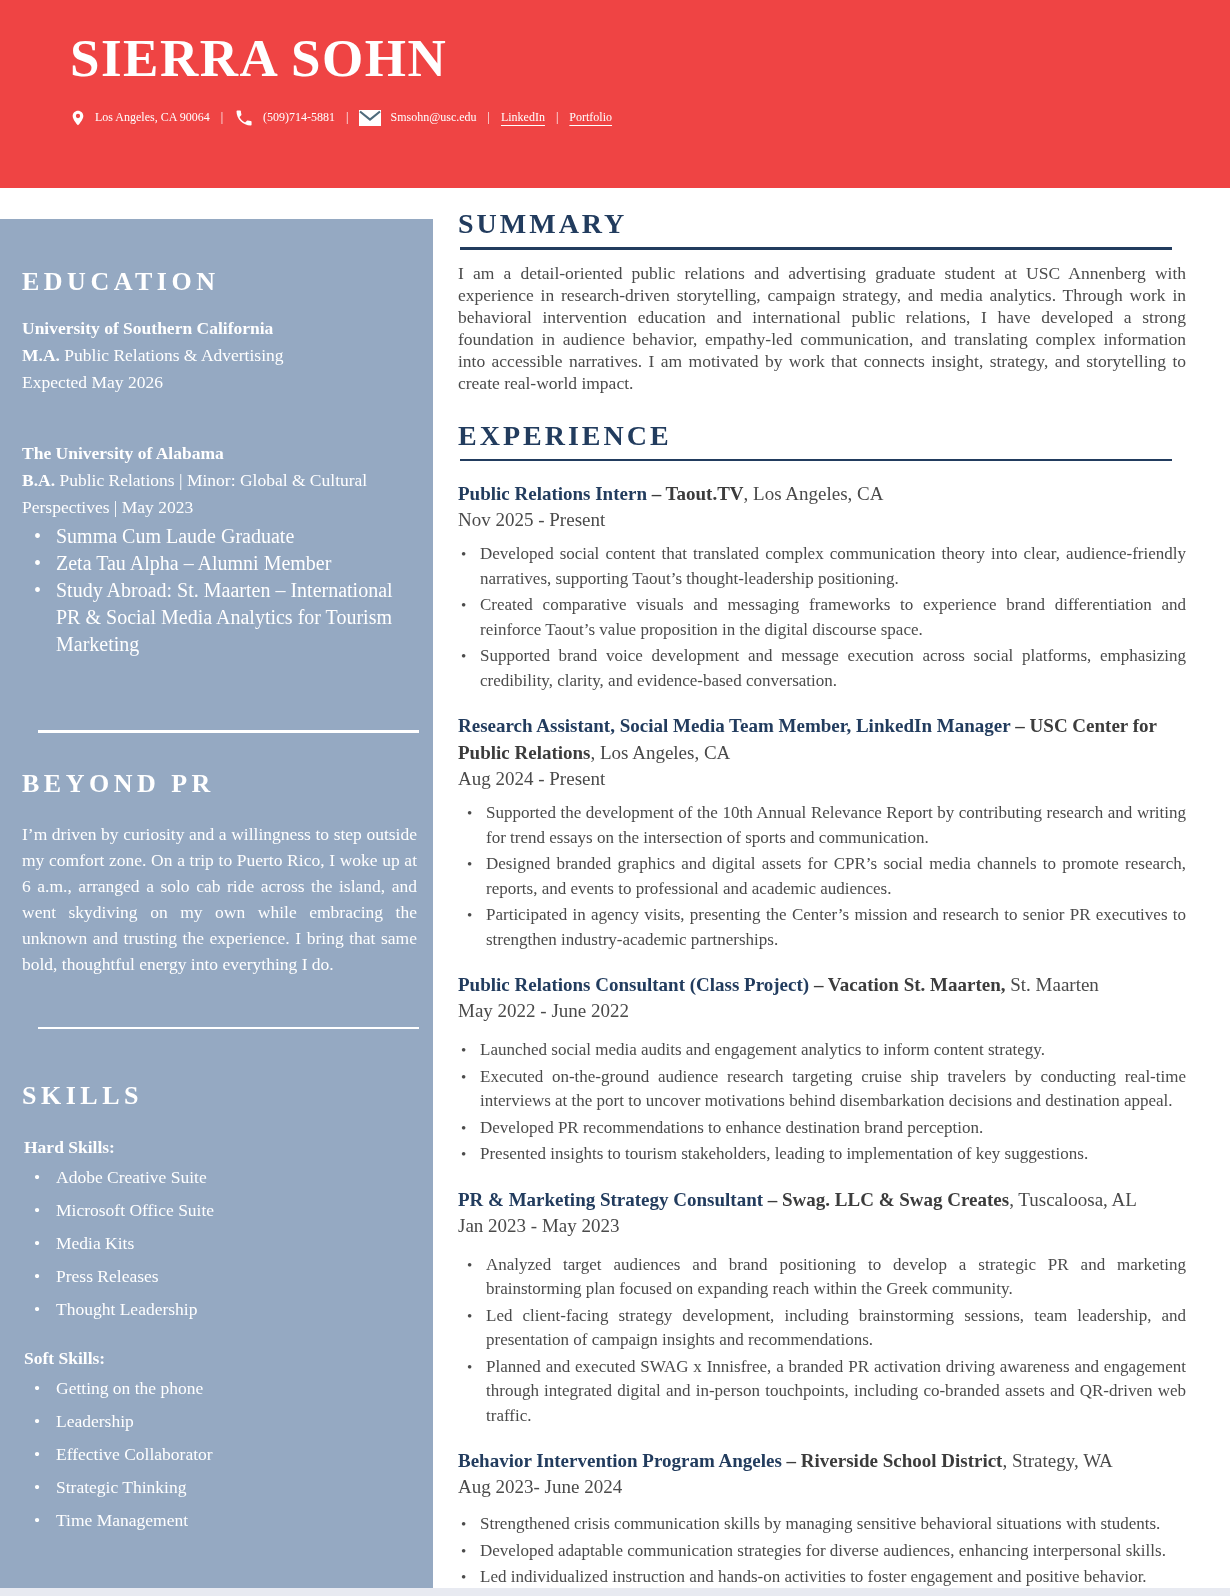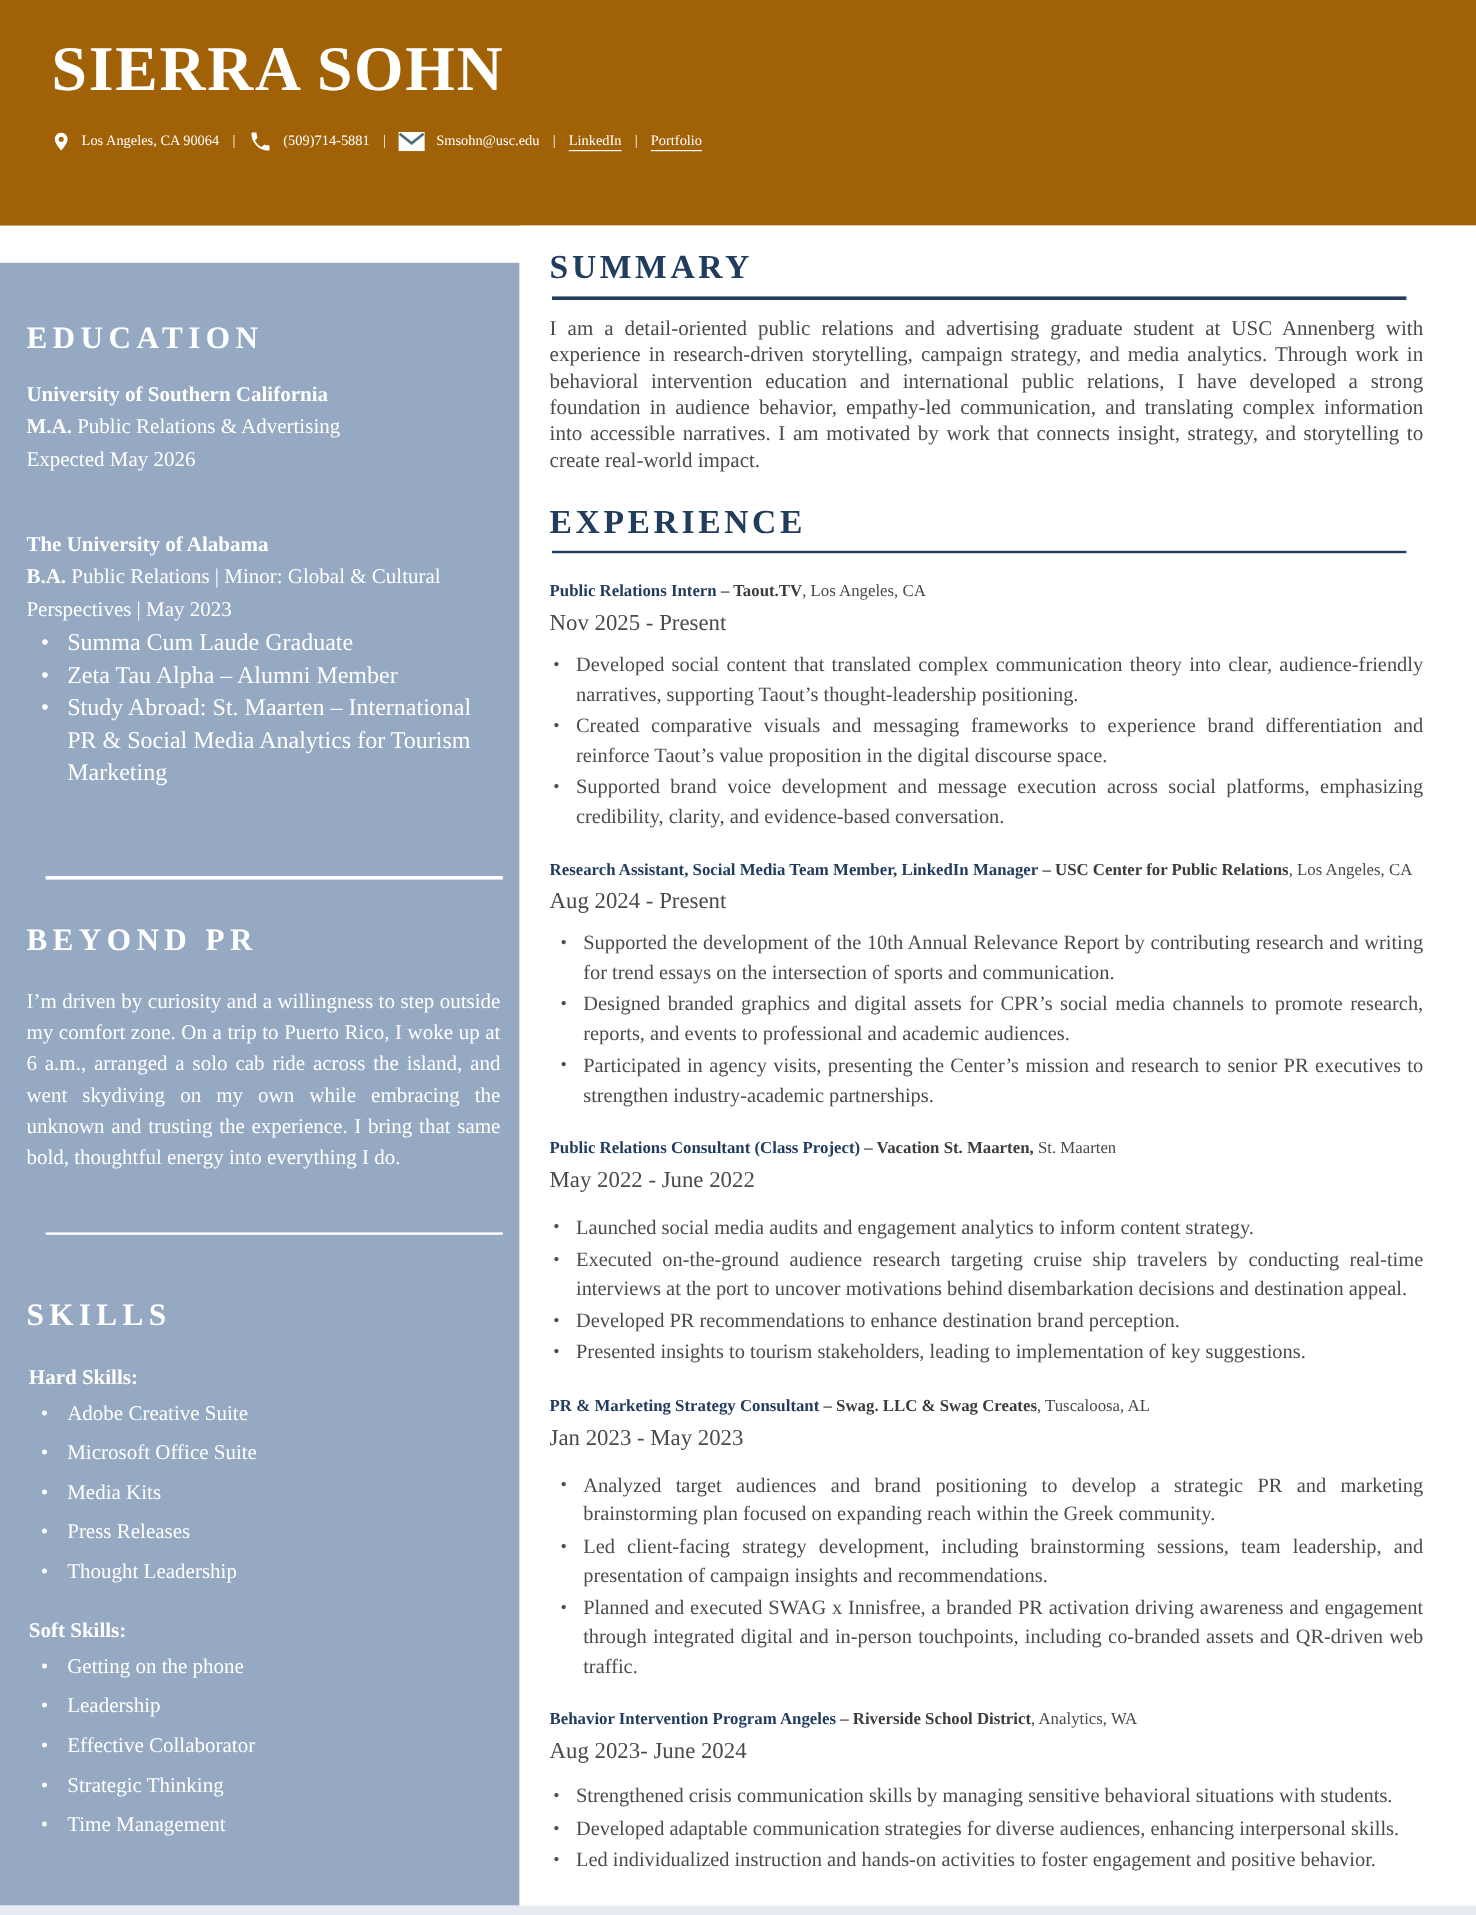--- a/index.html
+++ b/index.html
@@ -6,22 +6,22 @@
   .page {
     width:1230px; height:1596px;
     display:flex; flex-direction:column;
     background:#ffffff; overflow:hidden;
     font-family:"Liberation Serif", serif;
   }
 
   
   .header {
     flex:0 0 188px; height:188px;
-    background:#a16207; color:#ffffff;
-    padding-left:43px; box-sizing:border-box;
+    background:#ef4444; color:#ffffff;
+    padding-left:70px; box-sizing:border-box;
   }
   .name {
     margin:0; padding-top:28px;
     font-size:53px; font-weight:bold; letter-spacing:1.5px;
     line-height:1.15; color:#ffffff;
   }
   .contact {
     margin-top:18px; font-size:12px;
     display:flex; align-items:center; gap:9px;
     color:#ffffff;
@@ -84,21 +84,21 @@
   .sec-rule {
     height:2.5px; background:#223c5e; border:none;
     width:712px; margin:7px 0 0 2px;
   }
   .summary-text {
     margin:12px 0 0 0; color:#4b4b4b;
     font-size:17.5px; line-height:22px; text-align:justify;
   }
   .experience-sec { margin-top:26px; }
   .job { margin-top:19px; }
-  .job-title { margin:0; font-size:14px; line-height:27px; }
+  .job-title { margin:0; font-size:19px; line-height:27px; }
   .job-title .role { color:#223c5e; font-weight:bold; }
   .job-title .org  { color:#3c3c3c; font-weight:bold; }
   .job-title .loc  { color:#4a4a4a; font-weight:normal; }
   .job-dates { margin:2px 0 0 0; font-size:19px; color:#4a4a4a; }
   .job-bullets { list-style:none; margin:11px 0 0 0; padding:0; }
   .job-bullets li {
     position:relative; padding-left:22px; margin-bottom:2px;
     font-size:17px; line-height:24.5px; color:#4b4b4b;
     text-align:justify;
   }
@@ -244,21 +244,21 @@
           <p class="job-title"><span class="role">PR &amp; Marketing Strategy Consultant</span> <span class="org">– Swag. LLC &amp; Swag Creates</span><span class="loc">, Tuscaloosa, AL</span></p>
           <p class="job-dates">Jan 2023 - May 2023</p>
           <ul class="job-bullets indented" style="margin-top:16px;">
             <li>Analyzed target audiences and brand positioning to develop a strategic PR and marketing brainstorming plan focused on expanding reach within the Greek community.</li>
             <li>Led client-facing strategy development, including brainstorming sessions, team leadership, and presentation of campaign insights and recommendations.</li>
             <li>Planned and executed SWAG x Innisfree, a branded PR activation driving awareness and engagement through integrated digital and in-person touchpoints, including co-branded assets and QR-driven web traffic.</li>
           </ul>
         </div>
 
         <div class="job">
-          <p class="job-title"><span class="role">Behavior Intervention Program Angeles</span> <span class="org">– Riverside School District</span><span class="loc">, Analytics, WA</span></p>
+          <p class="job-title"><span class="role">Behavior Intervention Program Angeles</span> <span class="org">– Riverside School District</span><span class="loc">, Strategy, WA</span></p>
           <p class="job-dates">Aug 2023- June 2024</p>
           <ul class="job-bullets" style="margin-top:14px;">
             <li>Strengthened crisis communication skills by managing sensitive behavioral situations with students.</li>
             <li>Developed adaptable communication strategies for diverse audiences, enhancing interpersonal skills.</li>
             <li>Led individualized instruction and hands-on activities to foster engagement and positive behavior.</li>
           </ul>
         </div>
 
       </section>
     </main>

